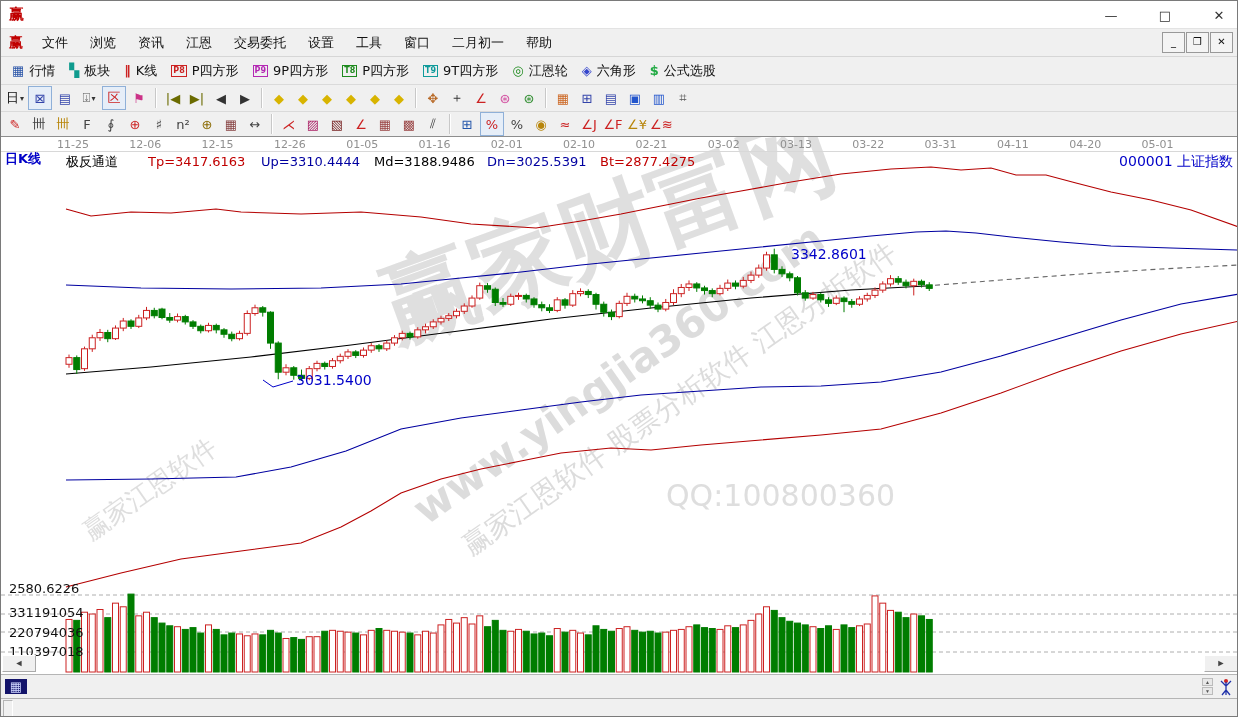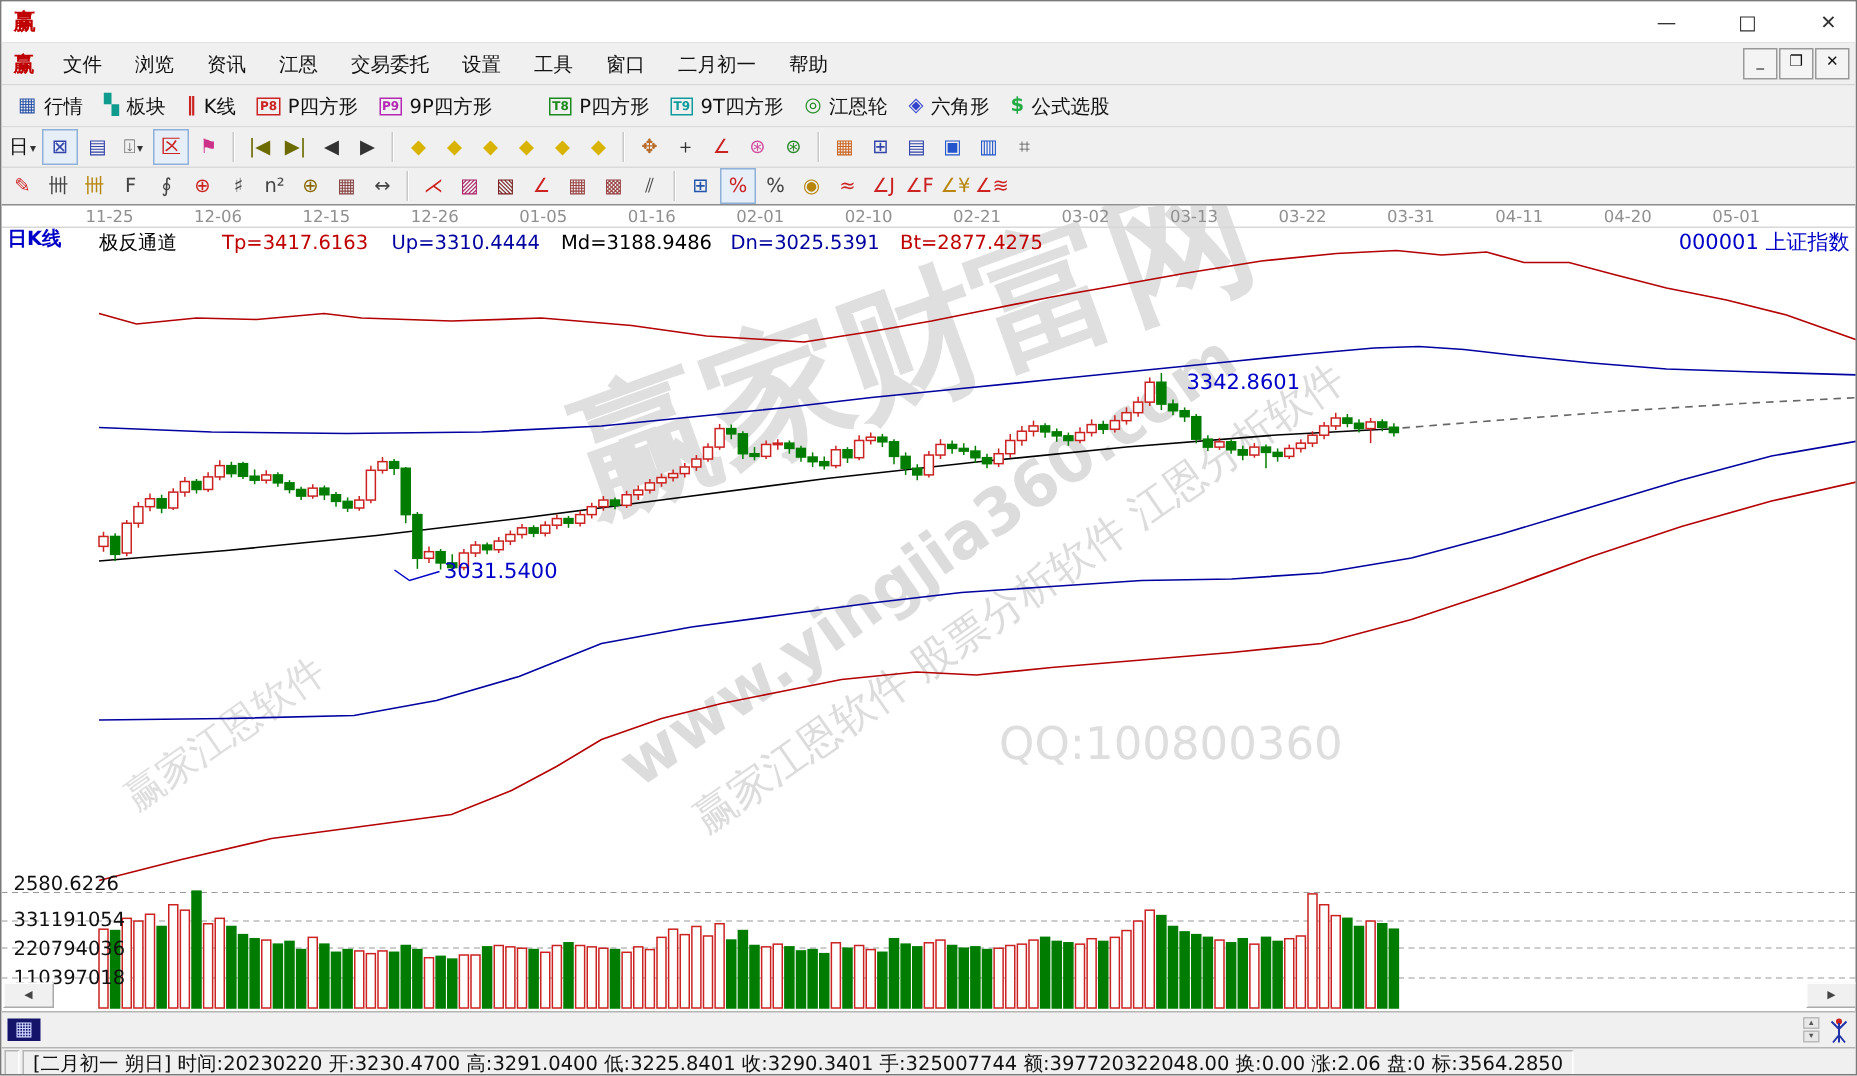--- a/index.html
+++ b/index.html
@@ -106,21 +106,21 @@
     </span>
     <span class="tb1-btn">
       <span class="tb1-box" style="color: rgb(204, 34, 34);">P8</span>
       <span>P四方形</span>
     </span>
     <span class="tb1-btn">
       <span class="tb1-box" style="color: rgb(180, 40, 180);">P9</span>
       <span>9P四方形</span>
     </span>
     <span class="tb1-btn">
-      <span class="tb1-box" style="color: rgb(29, 138, 29); margin-left: 24px;">T8</span>
+      <span class="tb1-box" style="color: rgb(29, 138, 29);">T8</span>
       <span>P四方形</span>
     </span>
     <span class="tb1-btn">
       <span class="tb1-box" style="color: rgb(15, 155, 155);">T9</span>
       <span>9T四方形</span>
     </span>
     <span class="tb1-btn">
       <span class="tb1-ico" style="color: rgb(29, 138, 29);">◎</span>
       <span>江恩轮</span>
     </span>
@@ -707,15 +707,14 @@
   <span class="ticker-ant">
     <svg width="14" height="19" viewBox="0 0 14 19">
       <circle cx="7" cy="4" r="2" fill="#cc2222"></circle>
       <path d="M7 5 L7 18 M7 9 L2 4 M7 9 L12 4 M7 13 L3 18 M7 13 L11 18" stroke="#2233aa" stroke-width="1.3" fill="none"></path>
     </svg>
   </span>
 </div>
 
 <div class="row" id="statusbar">
   <span class="sb-cell tiny"></span>
-  <span class="sb-cell">[二月初一  朔日] 时间:20230220 开:3230.4700 高:3291.0400 低:3225.8401 收:3290.3401 手:325007744 额:397720322048.00 换:0.00 涨:2.06 盘:0 标:3564.2850</span>
   <span class="sb-fill"></span>
 </div>
 
 </body></html>

